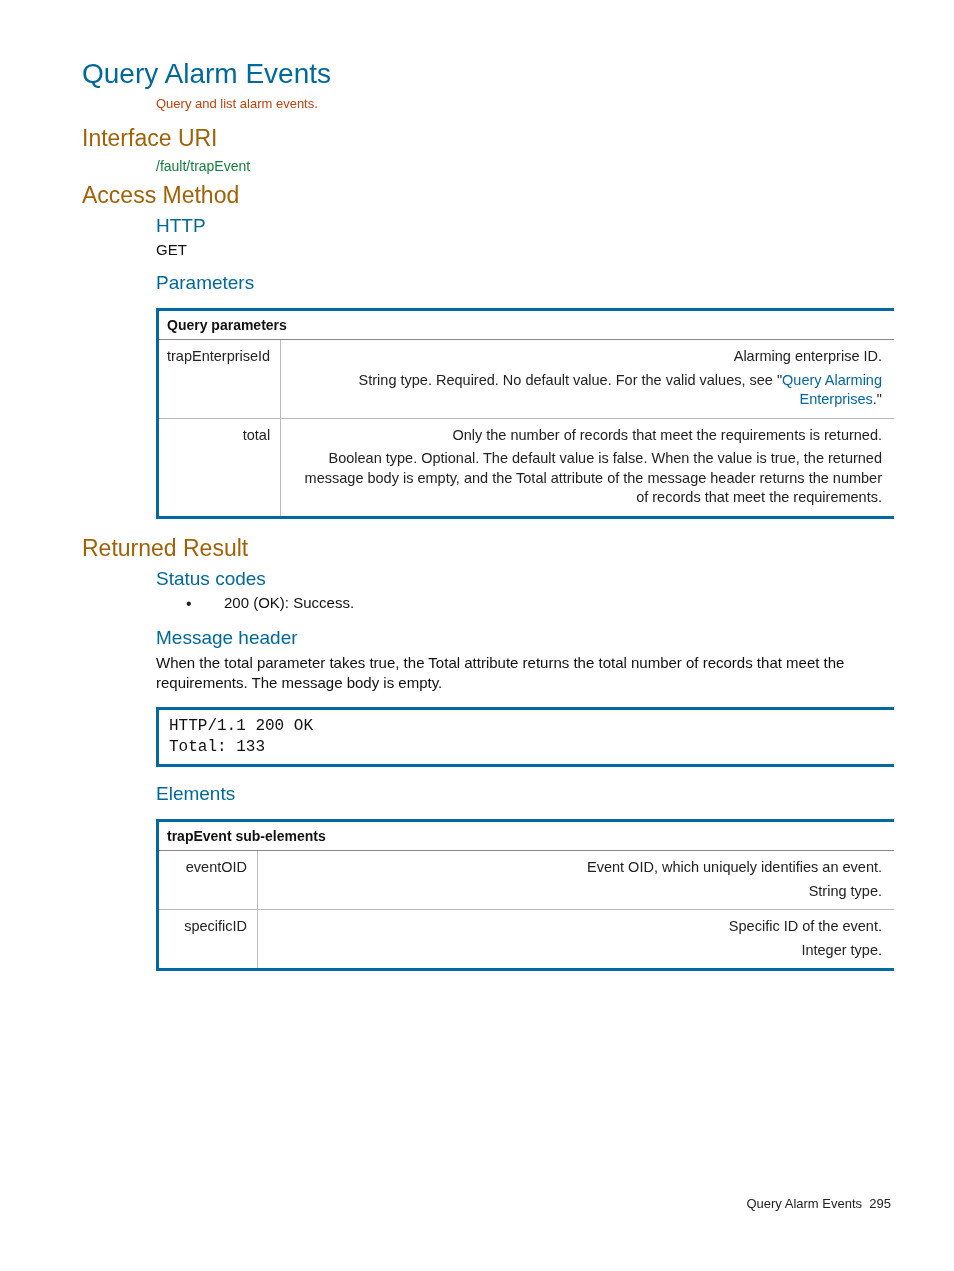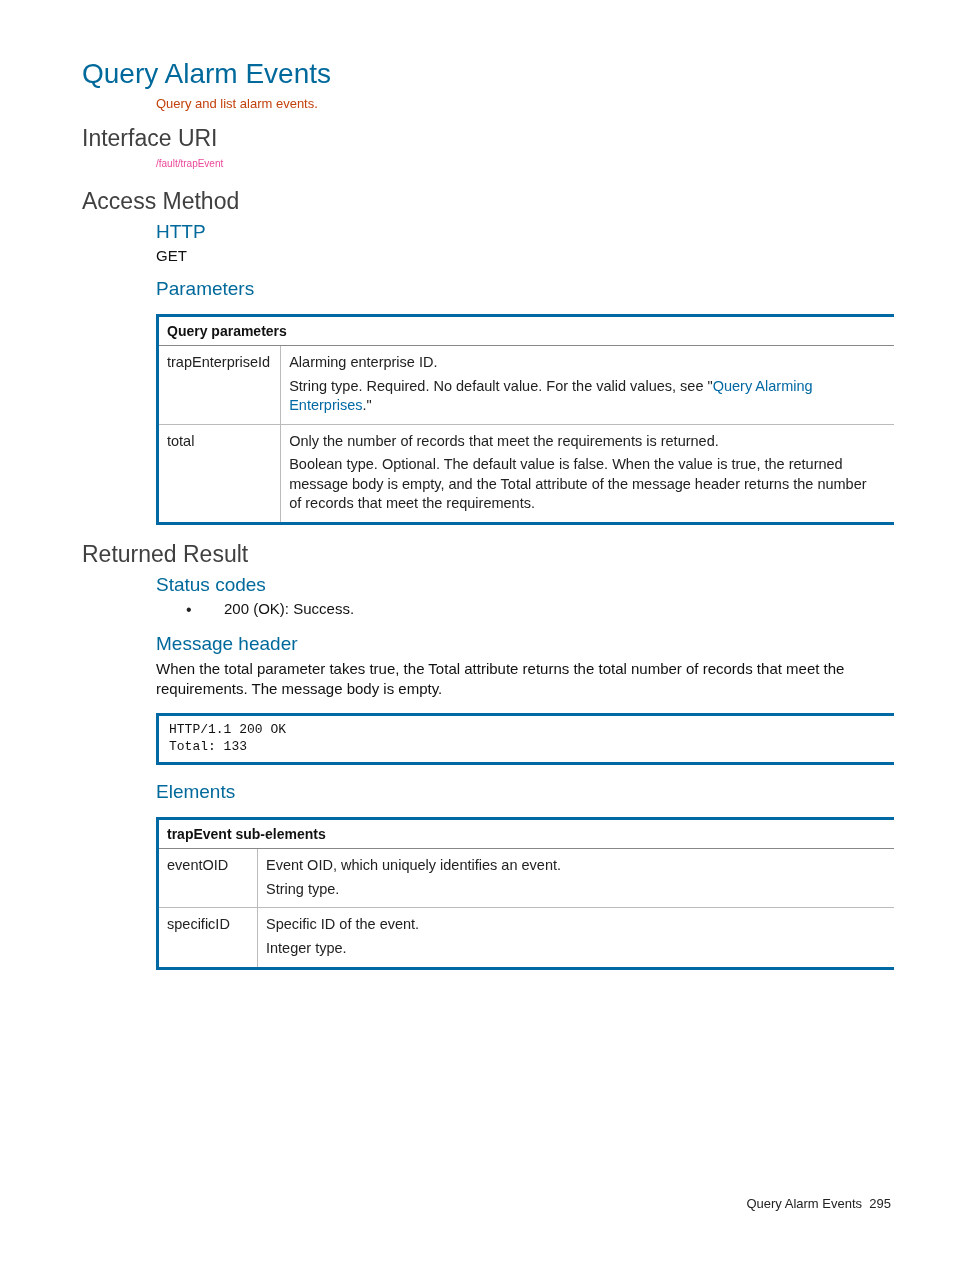--- a/index.html
+++ b/index.html
@@ -19,29 +19,29 @@
   }
   .desc {
     font-size: 13px;
     margin-left: 74px;
     margin-bottom: 14px;
     color: #c2410c;
   }
   h2.section {
     font-weight: 400;
     font-size: 23px;
-    color: #404040;
+    color: #a16207;
     margin-bottom: 6px;
     margin-top: 4px;
   }
   .sub1 {
-    font-size: 10px;
-    margin-left: 74px;
-    margin-bottom: 19px;
-    color: #ec4899;
+    font-size: 14px;
+    margin-left: 74px;
+    margin-bottom: 8px;
+    color: #15803d;
   }
   h3.sub {
     font-weight: 400;
     font-size: 19px;
     color: #00699b;
     margin-left: 74px;
     margin-top: 4px;
     margin-bottom: 4px;
   }
   .get {
@@ -69,20 +69,21 @@
     font-size: 14px;
     color: #111;
   }
   table.param td {
     vertical-align: top;
     padding: 7px 12px 8px 8px;
     border-top: 1px solid #bbb;
     font-size: 14.5px;
     color: #222;
     line-height: 1.35;
+    text-align: right;
   }
   table.param td.name {
     border-right: 1px solid #bbb;
     white-space: nowrap;
     width: 1px;
     padding-right: 10px;
   }
   table.param tr:first-of-type td { border-top: none; }
   table.param .p2 { margin-top: 4px; }
   a.link { color: #0068a3; text-decoration: none; }
@@ -108,21 +109,21 @@
     font-size: 15px;
     margin-left: 74px;
     margin-top: 4px;
     margin-bottom: 14px;
     line-height: 1.35;
     color: #111;
     max-width: 740px;
   }
   pre.code {
     font-family: "Courier New", monospace;
-    font-size: 13px;
+    font-size: 16px;
     white-space: pre;
     margin-left: 74px;
     width: 738px;
     border-top: 3px solid #0068a3;
     border-bottom: 3px solid #0068a3;
     border-left: 3px solid #0068a3;
     padding: 6px 10px;
     line-height: 1.3;
     margin-bottom: 16px;
     color: #111;

